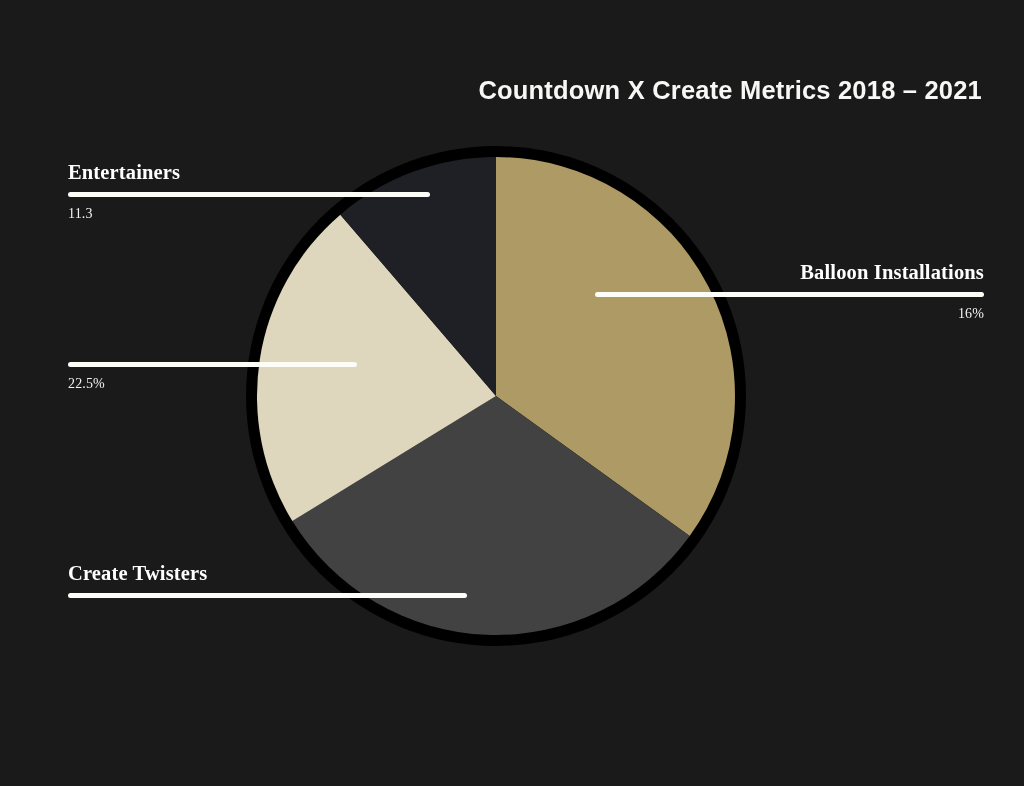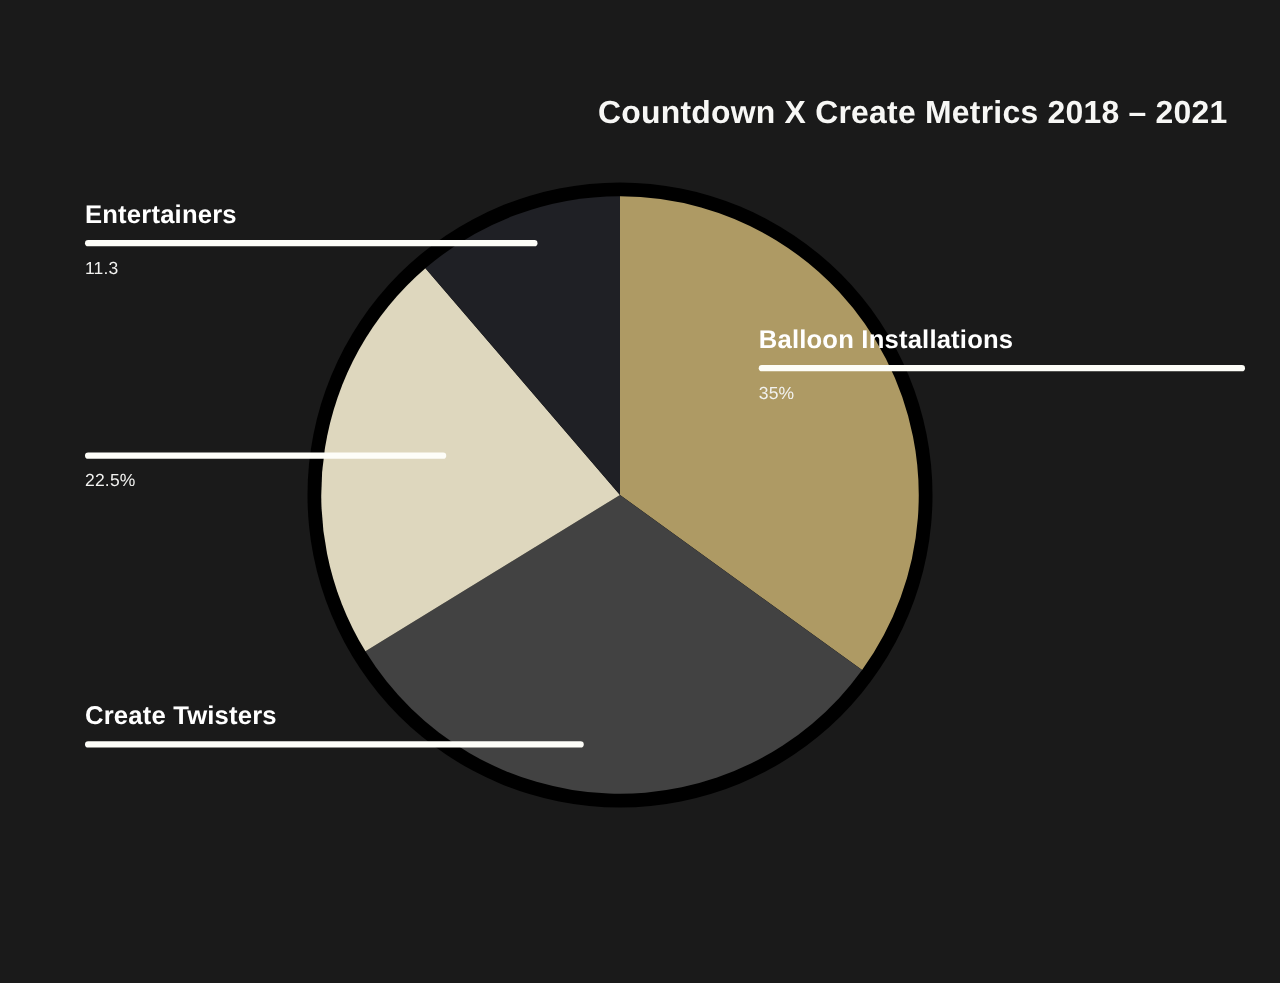--- a/index.html
+++ b/index.html
@@ -41,21 +41,21 @@
   #pie-wrap {
     position: absolute;
     left: 244px;
     top: 144px;
     width: 504px;
     height: 504px;
   }
   #pie-svg { display: block; width: 504px; height: 504px; }
 
   
-  .callout { position: absolute; }
+  .callout { position: absolute; font-family: Liberation Serif, serif; }
   .callout .cl-name {
     font-size: 20.5px;
     font-weight: 600;
     letter-spacing: 0.15px;
     color: #ffffff;
     white-space: nowrap;
     line-height: 1;
   }
   .callout .cl-value {
     font-size: 14px;
@@ -70,21 +70,21 @@
     background: #fdfdf8;
     border-radius: 3px;
   }
 
   
   .callout.left { left: 68px; }
   .callout.left .cl-name   { margin-bottom: 9px; }
   .callout.left .cl-value  { margin-top: 10px; }
 
   
-  .callout.right { right: 8px; text-align: left; }
+  .callout.right { right: 20px; text-align: right; }
   .callout.right .cl-name  { margin-bottom: 9px; }
   .callout.right .cl-value { margin-top: 10px; }
 
   #callout-entertainers       { top: 162px; }
   #callout-entertainers .leader  { width: 362px; }
 
   #callout-face-painters      { top: 362px; }
   #callout-face-painters .leader { width: 289px; }
 
   #callout-balloon-twisters   { top: 563px; }
@@ -124,16 +124,16 @@
   </div>
 
   <div class="callout left" id="callout-balloon-twisters">
     <div class="cl-name">Create Twisters</div>
     <div class="leader"></div>
   </div>
 
   <div class="callout right" id="callout-balloon-installations">
     <div class="cl-name">Balloon Installations</div>
     <div class="leader"></div>
-    <div class="cl-value">35%</div>
+    <div class="cl-value">16%</div>
   </div>
 
 </div>
 
 </body></html>

